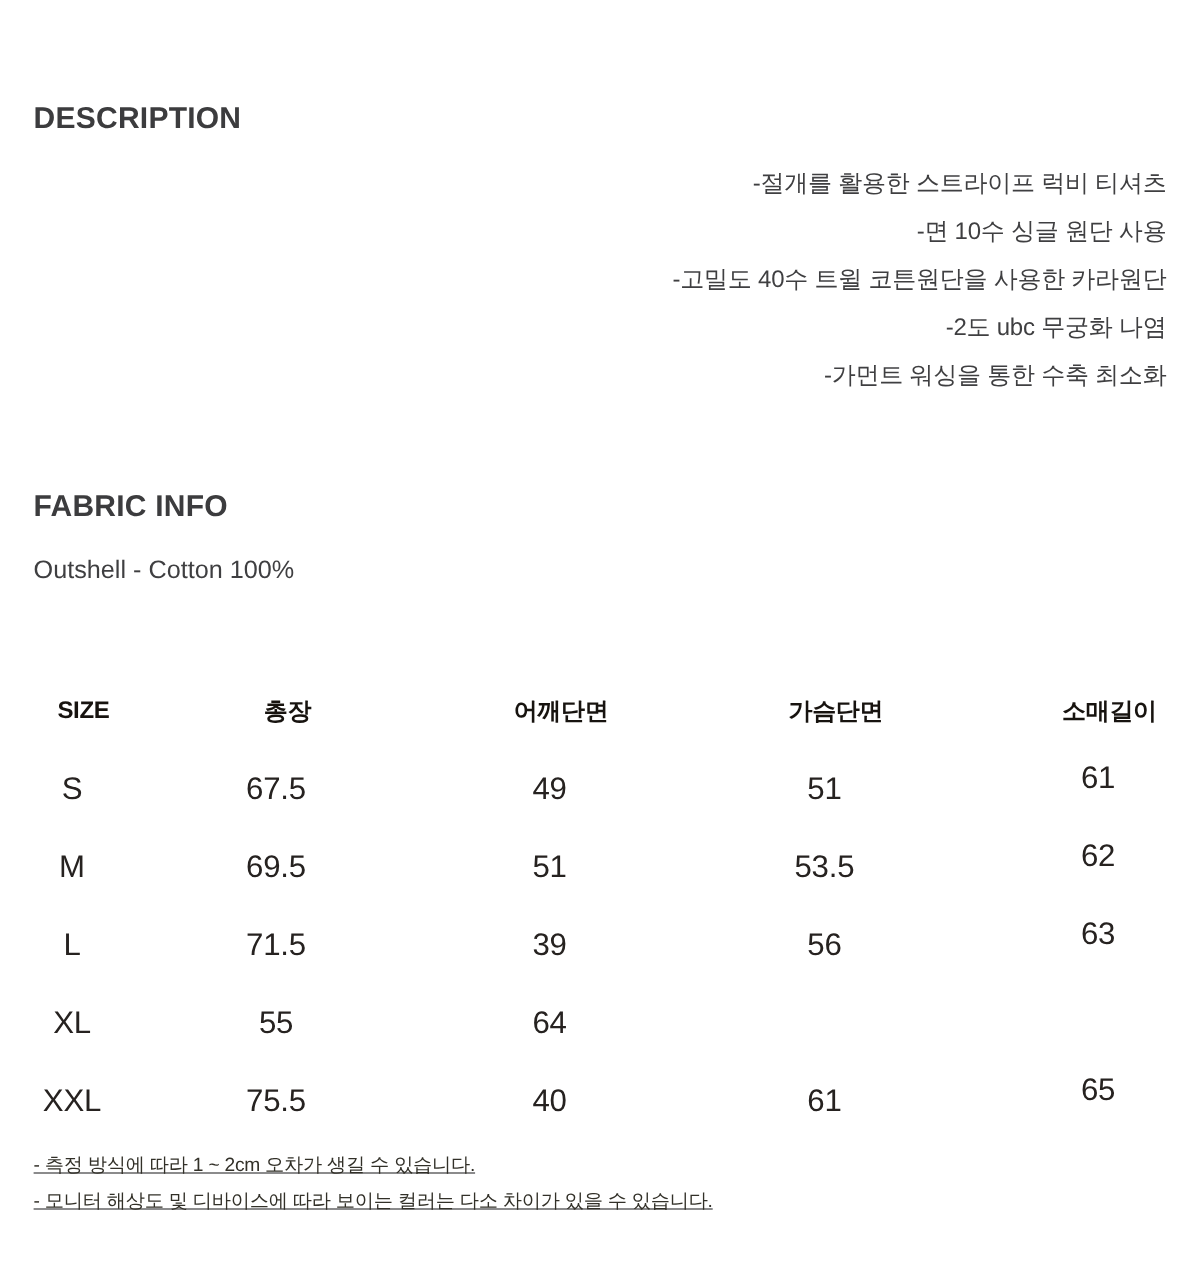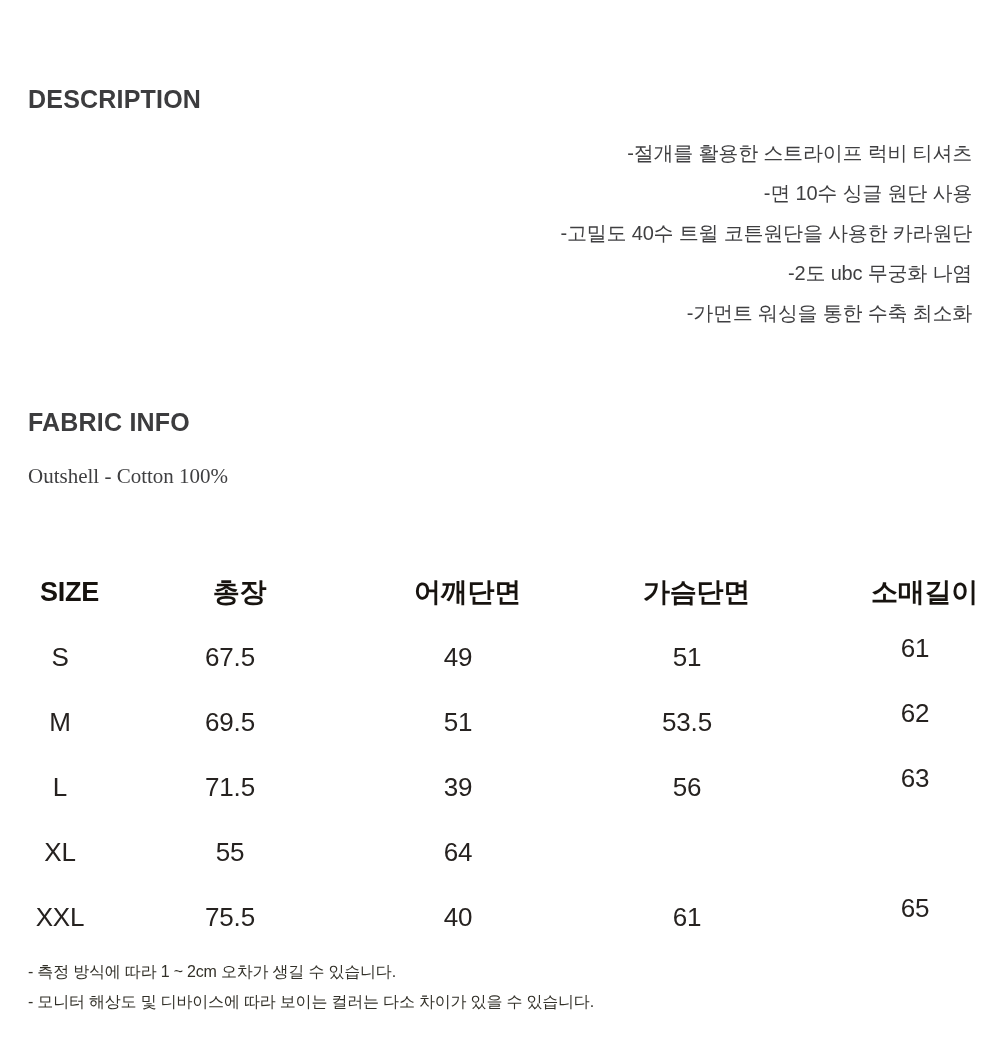--- a/index.html
+++ b/index.html
@@ -39,38 +39,37 @@
     white-space: nowrap;
   }
   .fabric-title {
     margin-top: 74px;
   }
   .fabric-content {
     margin-top: 23px;
     font-size: 21px;
     line-height: 32px;
     color: #3f3f41;
-    font-family: Liberation Serif, serif;
   }
   
   .size-table {
     margin-left: -28px;       
     margin-top: 77px;
     width: 1032px;
   }
   .t-row {
     display: grid;
     grid-template-columns: 120px 220px 236px 222px 234px;
     align-items: center;
   }
   .t-head {
     height: 46px;
   }
   .t-head .t-cell {
-    font-size: 27px;
+    font-size: 20px;
     font-weight: 700;
     color: #17130f;
     letter-spacing: -0.3px;
     padding-left: 19px;
   }
   .t-body {
     margin-top: 10px;
   }
   .t-body .t-row {
     height: 65px;
@@ -81,20 +80,21 @@
     color: #262220;
     letter-spacing: -0.2px;
   }
   
   .t-body .t-cell:nth-child(5) {
     transform: translateY(-9px);
   }
   
   .notes {
     margin-top: 7px;
+    text-decoration: underline;
   }
   .note-line {
     font-size: 16px;
     line-height: 30px;
     color: #323028;
     letter-spacing: -0.2px;
     white-space: nowrap;
   }
 </style>
 </head>

